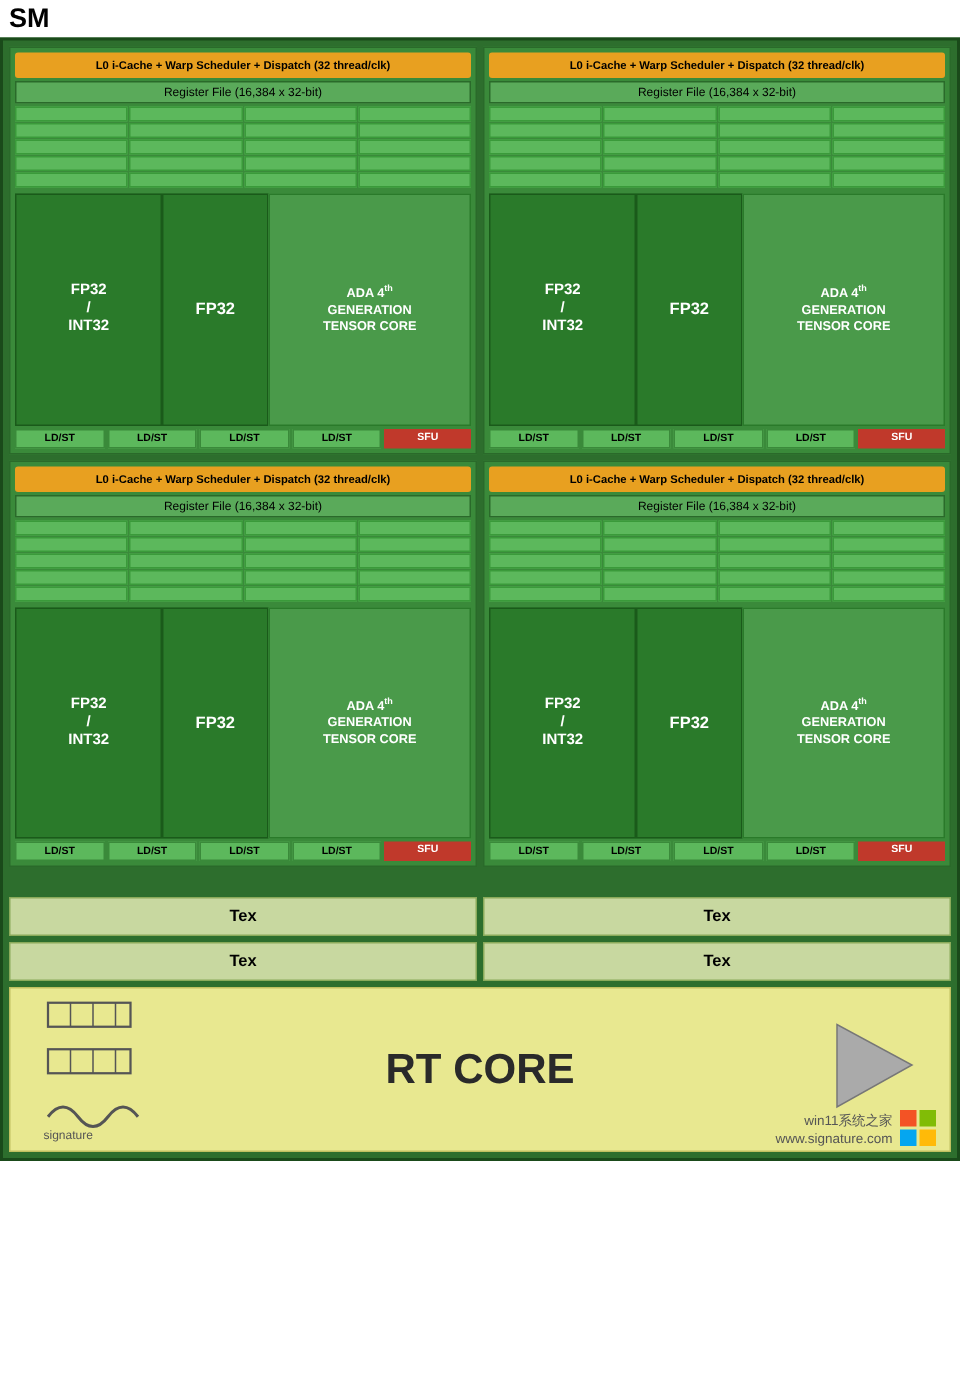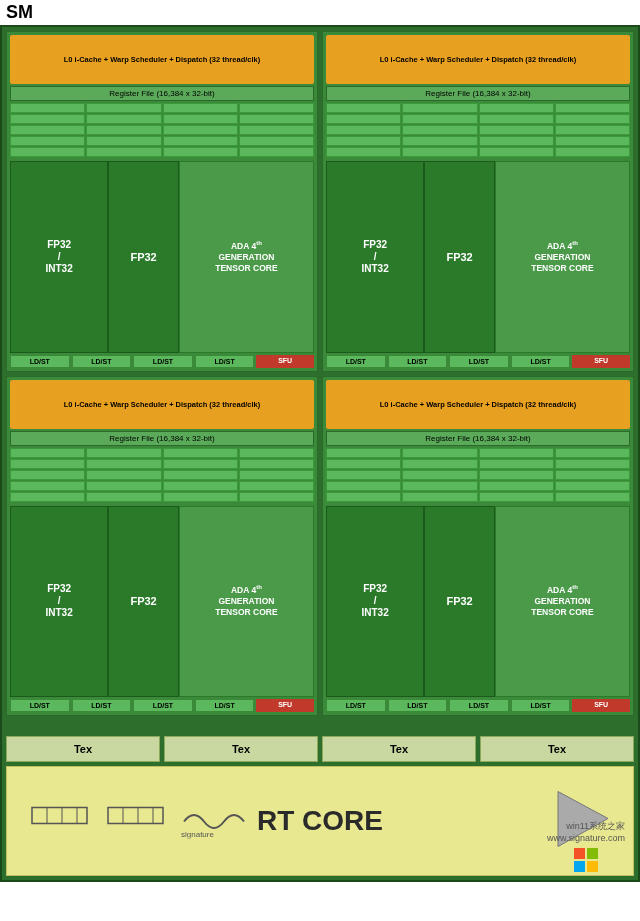--- a/index.html
+++ b/index.html
@@ -6,21 +6,21 @@
     body {
       width: 640px;
       height: 921px;
       font-family: Arial, sans-serif;
       background: #fff;
       overflow: hidden;
     }
 
     .main-container {
       width: 640px;
-      height: 882px;
+      height: 774px;
       display: flex;
       flex-direction: column;
       background: #fff;
     }
 
     .sm-label {
       font-size: 18px;
       font-weight: bold;
       color: #000;
       padding: 2px 6px;
@@ -51,21 +51,21 @@
       flex-direction: column;
       padding: 3px;
     }
 
     .warp-bar {
       background: #e8a020;
       color: #000;
       font-size: 7.5px;
       font-weight: bold;
       text-align: center;
-      padding: 20px 0;
+      padding: 4px 0;
       border-radius: 2px;
       margin-bottom: 2px;
     }
 
     .reg-file-bar {
       background: #5aaa5a;
       border: 1px solid #2a6a2a;
       color: #000;
       font-size: 8px;
       text-align: center;
@@ -160,21 +160,21 @@
       color: #000;
       font-size: 10px;
       font-weight: bold;
       text-align: center;
       padding: 5px 0;
       margin-top: 4px;
     }
 
     .tex-row {
       display: grid;
-      grid-template-columns: 1fr 1fr 1fr 1fr;
+      grid-template-columns: 1fr 1fr;
       gap: 4px;
       margin-top: 20px;
     }
 
     .tex-unit {
       background: #c8d8a0;
       border: 1px solid #8aaa5a;
       color: #000;
       font-size: 11px;
       font-weight: bold;
@@ -209,39 +209,38 @@
       font-weight: bold;
       color: #2a2a2a;
     }
 
     .rt-icon-left {
       position: absolute;
       left: 20px;
       top: 50%;
       transform: translateY(-50%);
       display: flex;
-      flex-direction: row;
+      flex-direction: column;
       gap: 6px;
     }
 
     .rt-icon-right {
       position: absolute;
       right: 20px;
       top: 50%;
       transform: translateY(-50%);
     }
 
     .watermark {
       position: absolute;
       bottom: 2px;
       right: 8px;
       display: flex;
       align-items: center;
       gap: 4px;
-      flex-direction: column;
     }
 
     .watermark-text {
       font-size: 9px;
       color: #555;
     }
 
     .reg-row-group {
       display: grid;
       grid-template-columns: repeat(4, 1fr);

